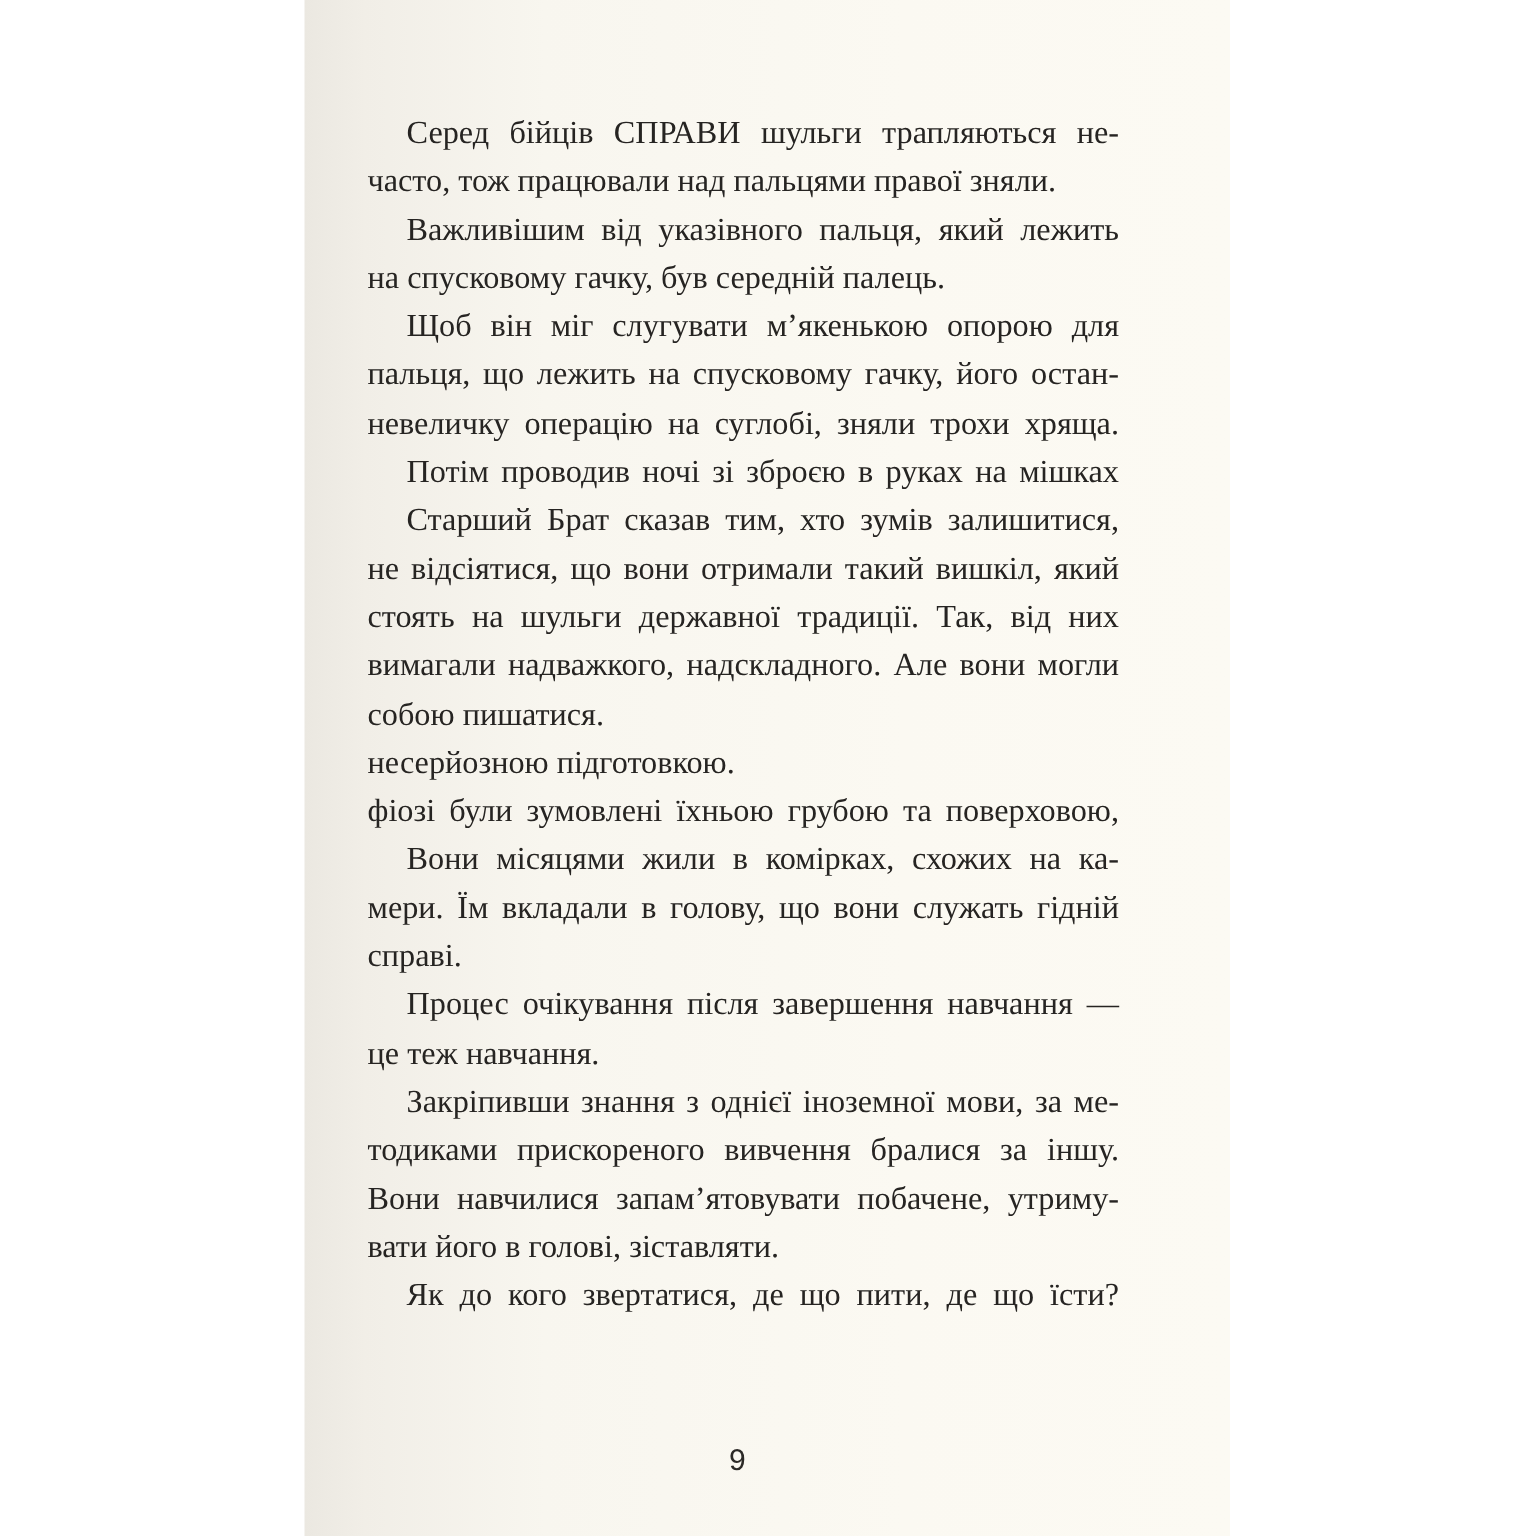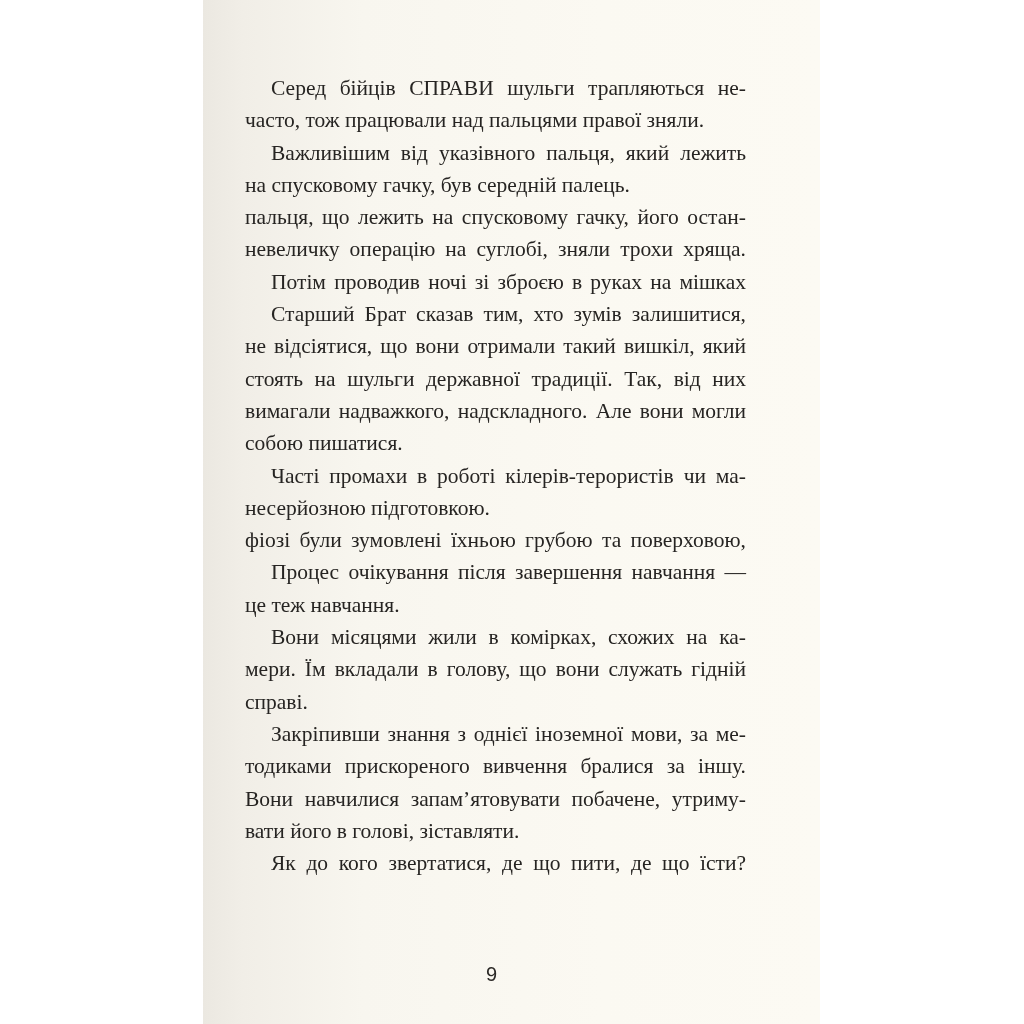--- a/index.html
+++ b/index.html
@@ -71,51 +71,51 @@
         <span class="line indent">Серед бійців СПРАВИ шульги трапляються не-</span>
         <span class="line last">часто, тож працювали над пальцями правої зняли.</span>
       </div>
 
       <div>
         <span class="line indent">Важливішим від указівного пальця, який лежить</span>
         <span class="line last">на спусковому гачку, був середній палець.</span>
       </div>
 
       <div>
+        <span class="line indent">Щоб він міг слугувати м’якенькою опорою для</span>
         <span class="line">пальця, що лежить на спусковому гачку, його остан-</span>
         <span class="line">невеличку операцію на суглобі, зняли трохи хряща.</span>
       </div>
 
       <div>
         <span class="line indent">Потім проводив ночі зі зброєю в руках на мішках</span>
       </div>
 
       <div>
         <span class="line indent">Старший Брат сказав тим, хто зумів залишитися,</span>
         <span class="line">не відсіятися, що вони отримали такий вишкіл, який</span>
         <span class="line">стоять на шульги державної традиції. Так, від них</span>
         <span class="line">вимагали надважкого, надскладного. Але вони могли</span>
         <span class="line last">собою пишатися.</span>
       </div>
 
       <div>
-        <span class="line indent">Часті промахи в роботі кілерів-терористів чи ма-</span>
         <span class="line last">несерйозною підготовкою.</span>
         <span class="line">фіозі були зумовлені їхньою грубою та поверховою,</span>
-      </div>
-
-      <div>
-        <span class="line indent">Процес очікування після завершення навчання —</span>
-        <span class="line last">це теж навчання.</span>
       </div>
 
       <div>
         <span class="line indent">Вони місяцями жили в комірках, схожих на ка-</span>
         <span class="line">мери. Їм вкладали в голову, що вони служать гідній</span>
         <span class="line last">справі.</span>
+      </div>
+
+      <div>
+        <span class="line indent">Процес очікування після завершення навчання —</span>
+        <span class="line last">це теж навчання.</span>
       </div>
 
       <div>
         <span class="line indent">Закріпивши знання з однієї іноземної мови, за ме-</span>
         <span class="line">тодиками прискореного вивчення бралися за іншу.</span>
         <span class="line">Вони навчилися запам’ятовувати побачене, утриму-</span>
         <span class="line last">вати його в голові, зіставляти.</span>
       </div>
 
       <div>

